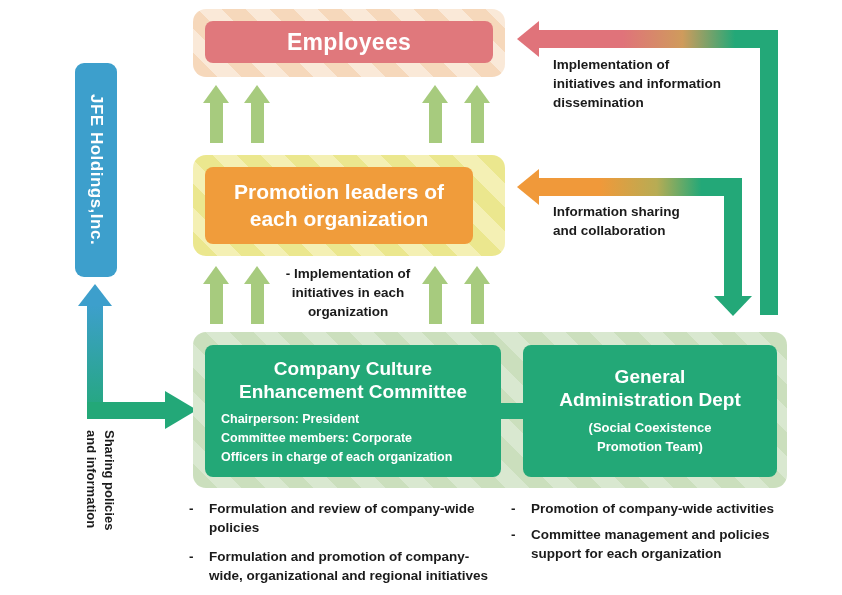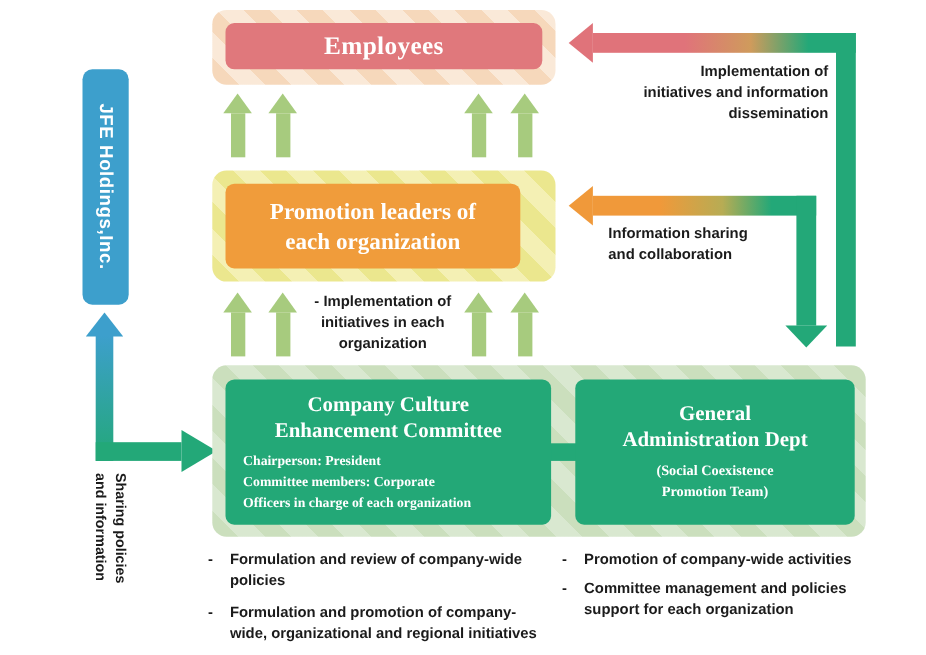--- a/index.html
+++ b/index.html
@@ -16,21 +16,20 @@
   .frame { position: absolute; border-radius: 13px; }
   .frame-peach  { background: repeating-linear-gradient(45deg, #f6d8bb 0 17px, #fae9d8 17px 34px); }
   .frame-yellow { background: repeating-linear-gradient(45deg, #ebe78e 0 17px, #f4f0b4 17px 34px); }
   .frame-green  { background: repeating-linear-gradient(45deg, #cbdfbd 0 17px, #d9e8d0 17px 34px); }
 
   
   .innerbox {
     position: absolute; border-radius: 8px; color: #ffffff; font-weight: 700;
     display: flex; flex-direction: column; align-items: center; justify-content: center;
     text-align: center;
-    font-family: Liberation Serif, serif;
   }
   .box-employees { background: #e0787c; font-size: 23px; letter-spacing: 0.3px; }
   .box-promotion { background: #f09c3b; font-size: 21px; line-height: 1.25; }
   .box-green     { background: #23a877; justify-content: flex-start; }
 
   .committee-title { font-size: 19px; line-height: 1.22; margin-top: 12px; font-weight: 700; }
   .committee-details {
     font-size: 12.5px; line-height: 1.5; font-weight: 700;
     text-align: left; align-self: flex-start; padding: 7px 0 0 16px;
   }
@@ -152,21 +151,21 @@
 Administration Dept</div>
     <div class="admin-sub ml">(Social Coexistence
 Promotion Team)</div>
   </div>
 
   <div>
     <div class="tri" style="left:517px; top:21px; border-top:18px solid transparent; border-bottom:18px solid transparent; border-right:22px solid #e0737a;"></div>
     <div class="abs" style="left:539px; top:30px; width:239px; height:18px; background:linear-gradient(90deg, #e0737a 0%, #e0737a 35%, #cf9b5c 60%, #23a878 82%);"></div>
     <div class="abs" style="left:760px; top:30px; width:18px; height:285px; background:#23a878;"></div>
   </div>
-  <div class="lbl ml" style="left:553px; top:55px; width:200px;text-align:right;">Implementation of
+  <div class="lbl ml" style="left:553px; top:55px; width:200px;">Implementation of
 initiatives and information
 dissemination</div>
 
   <div>
     <div class="tri" style="left:517px; top:169px; border-top:18px solid transparent; border-bottom:18px solid transparent; border-right:22px solid #f0993a;"></div>
     <div class="abs" style="left:539px; top:178px; width:203px; height:18px; background:linear-gradient(90deg, #f0993a 0%, #f0993a 30%, #b7ac54 58%, #23a878 80%);"></div>
     <div class="abs" style="left:724px; top:178px; width:18px; height:118px; background:#23a878;"></div>
     <div class="tri" style="left:714px; top:296px; border-left:19px solid transparent; border-right:19px solid transparent; border-top:20px solid #23a878;"></div>
   </div>
   <div class="lbl ml" style="left:553px; top:202px; width:200px;">Information sharing

